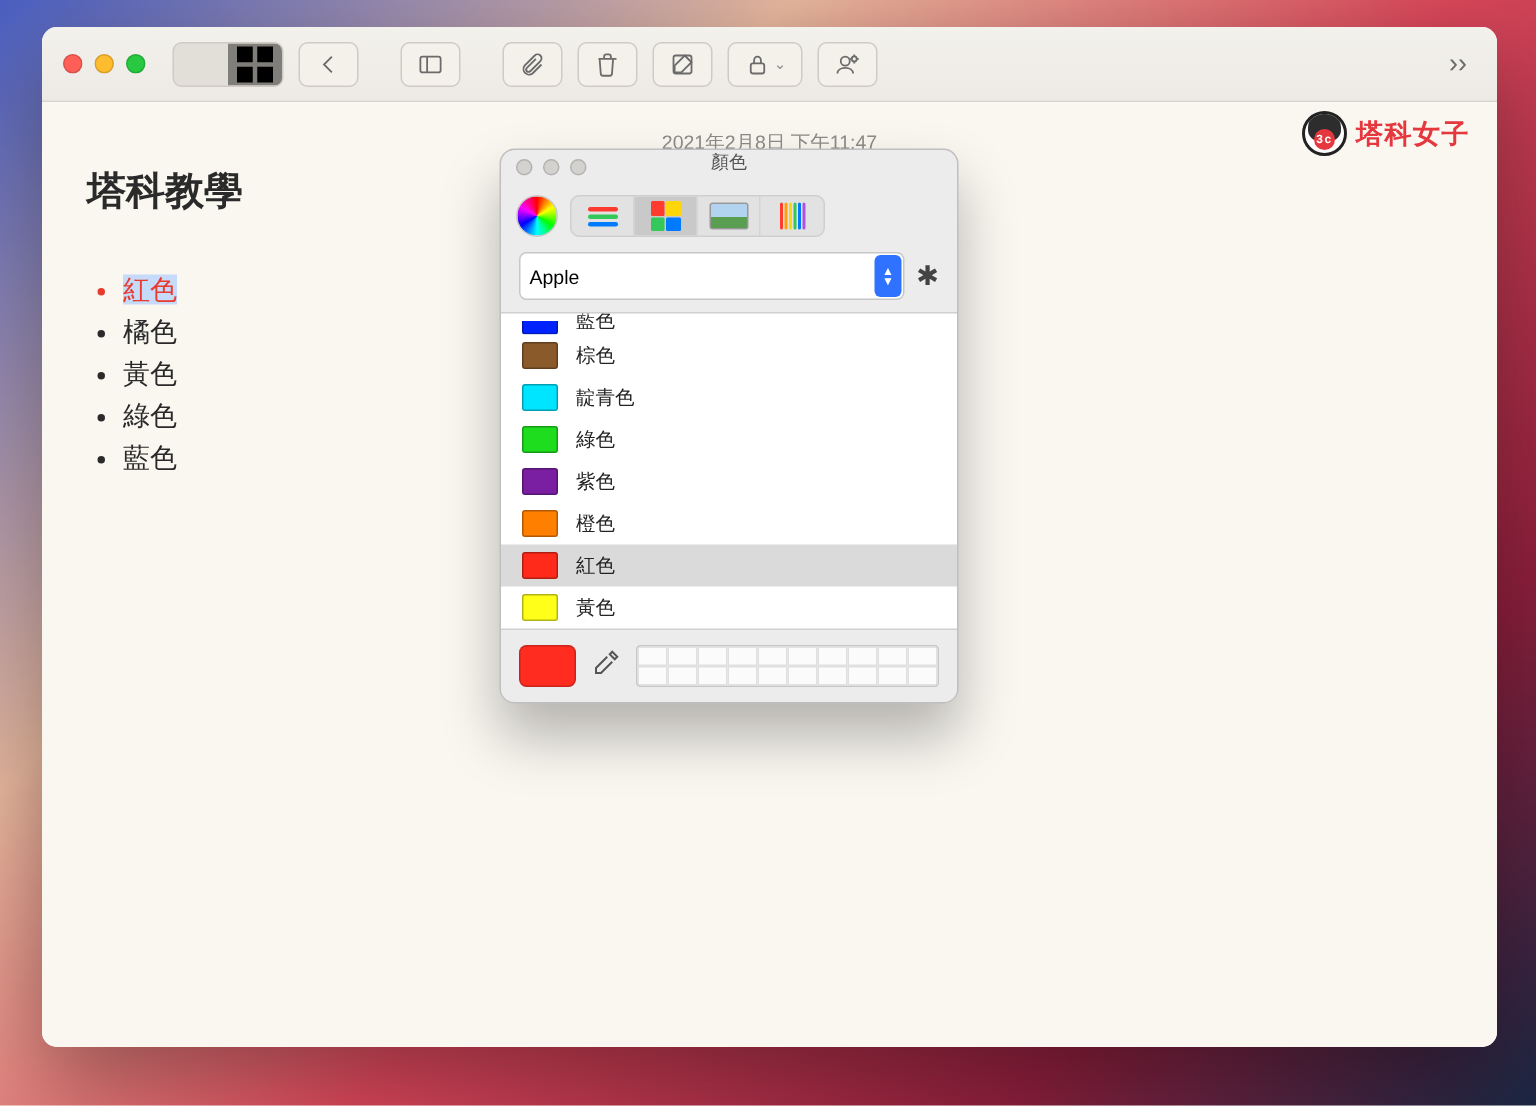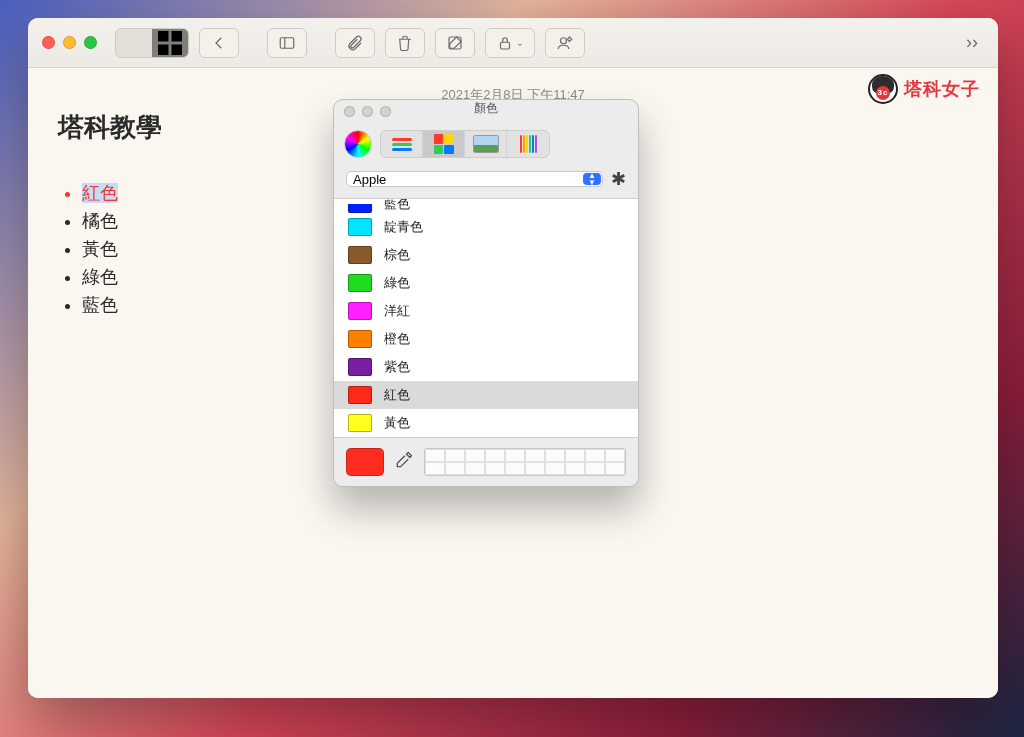--- a/index.html
+++ b/index.html
@@ -84,21 +84,21 @@
 .mode-tabs .mt:last-child{border-right:none}
 .mode-tabs .mt.active{background:#c9c9c9}
 .sliders{display:flex;flex-direction:column;gap:2px;}
 .sliders .bar{width:20px;height:3px;border-radius:2px}
 .grid4{width:20px;height:20px;display:grid;grid-template-columns:1fr 1fr;grid-template-rows:1fr 1fr;gap:1px}
 .grid4 span{border-radius:1px}
 .scenic{width:26px;height:18px;background:linear-gradient(#b3d4f0 55%, #5a9e52 55%);border:1px solid #999;border-radius:2px;position:relative}
 .pencils{display:flex;gap:1px}
 .pencils span{width:2px;height:18px;border-radius:1px}
 .palette-row{display:flex;align-items:center;gap:8px;padding:0 12px 8px}
-.select{flex:1;height:16px;background:#fff;border:1px solid #c8c8c8;border-radius:5px;display:flex;align-items:center;padding:0 6px;font-size:13px;position:relative}
+.select{flex:1;height:32px;background:#fff;border:1px solid #c8c8c8;border-radius:5px;display:flex;align-items:center;padding:0 6px;font-size:13px;position:relative}
 .select .arrows{position:absolute;right:1px;top:1px;bottom:1px;width:18px;background:#2f72ff;border-radius:4px;display:flex;flex-direction:column;align-items:center;justify-content:center;color:#fff;font-size:8px;line-height:7px}
 .gear{font-size:18px;color:#444}
 .search-row{padding:0 12px 8px}
 .search{height:24px;background:#fff;border:1px solid #c8c8c8;border-radius:5px;display:flex;align-items:center;padding:0 8px;gap:6px;color:#9a9a9a;font-size:13px}
 .color-list{background:#fff;border-top:1px solid #d0d0d0;border-bottom:1px solid #d0d0d0;max-height:280px;overflow:hidden}
 .color-item{display:flex;align-items:center;height:28px;padding:0 14px;gap:12px;font-size:13px;color:#232323}
 .color-item.cut{height:14px;align-items:flex-end;overflow:hidden}
 .color-item.sel-row{background:#dadada}
 .swatch{width:24px;height:18px;border-radius:2px;border:1px solid rgba(0,0,0,.3)}
 .swatch.cut{height:9px;border-top:none;border-radius:0 0 2px 2px}
@@ -246,42 +246,38 @@
       <div class="arrows">▲<br>▼</div>
     </div>
     <div class="gear">✱</div>
   </div>
   <div class="color-list">
     <div class="color-item cut">
         <div class="swatch cut" style="background:#0022ff"></div>
         <span>藍色</span>
       </div>
     <div class="color-item">
+        <div class="swatch" style="background:#8b5a2b"></div>
+        <span>棕色</span>
+      </div>
+    <div class="color-item">
         <div class="swatch" style="background:#00e5ff"></div>
         <span>靛青色</span>
       </div>
     <div class="color-item">
-        <div class="swatch" style="background:#8b5a2b"></div>
-        <span>棕色</span>
-      </div>
-    <div class="color-item">
         <div class="swatch" style="background:#1edd1e"></div>
         <span>綠色</span>
       </div>
     <div class="color-item">
-        <div class="swatch" style="background:#ff1fff"></div>
-        <span>洋紅</span>
+        <div class="swatch" style="background:#7a1fa2"></div>
+        <span>紫色</span>
       </div>
     <div class="color-item">
         <div class="swatch" style="background:#ff7f00"></div>
         <span>橙色</span>
-      </div>
-    <div class="color-item">
-        <div class="swatch" style="background:#7a1fa2"></div>
-        <span>紫色</span>
       </div>
     <div class="color-item sel-row">
         <div class="swatch" style="background:#ff2a1a"></div>
         <span>紅色</span>
       </div>
     <div class="color-item">
         <div class="swatch" style="background:#ffff1a"></div>
         <span>黃色</span>
       </div>
   </div>

